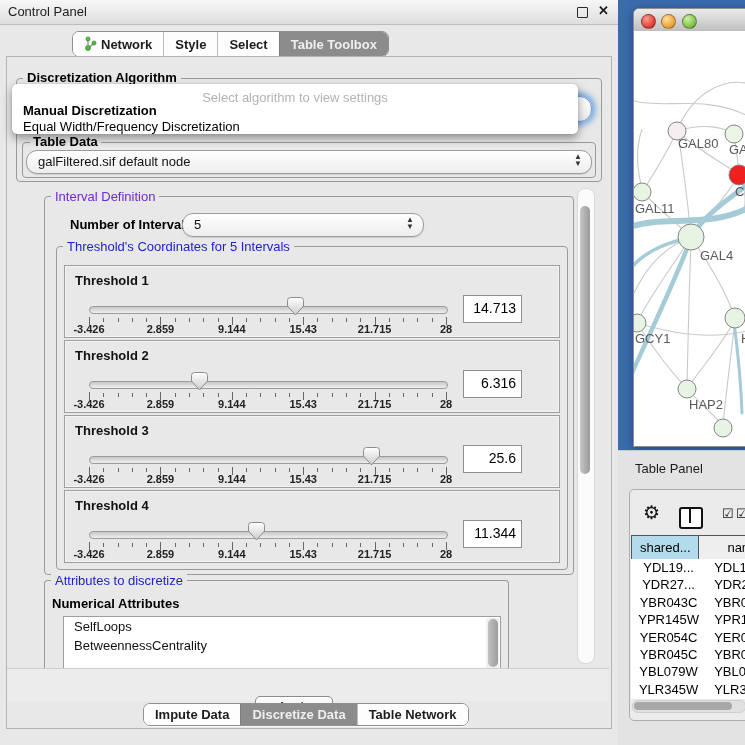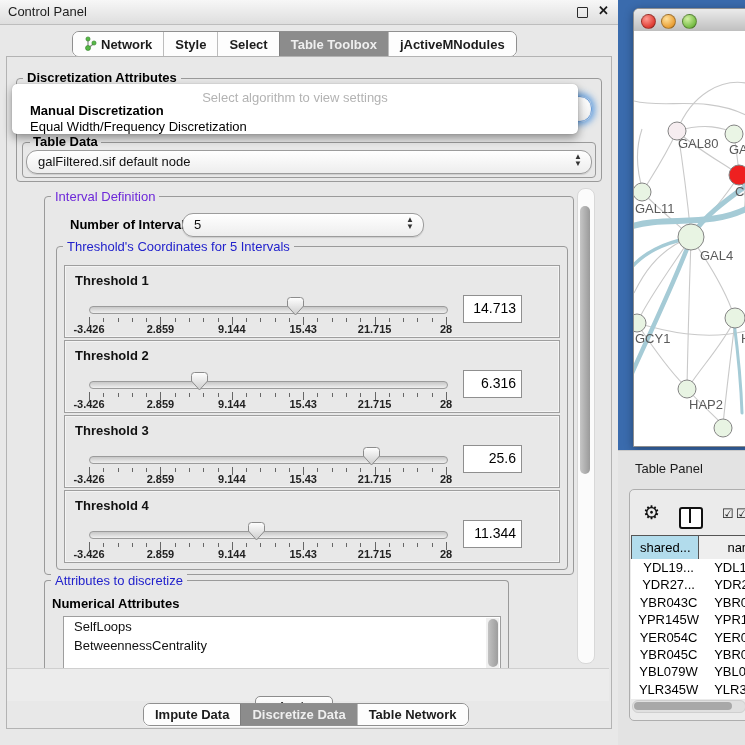--- a/index.html
+++ b/index.html
@@ -20,21 +20,21 @@
   .groupbox{border:1px solid #9a9a9a;border-radius:4px;}
   .grouptitle{position:absolute;top:-8px;left:6px;background:#e8e8e8;padding:0 4px;font-size:13px;white-space:nowrap;}
   .bold{font-weight:700;}
   .combo{background:linear-gradient(#ffffff,#ededed);border:1px solid #9c9c9c;border-radius:11px;box-shadow:0 1px 1px rgba(0,0,0,.12);}
   .combo .val{position:absolute;left:11px;top:3px;font-size:13px;color:#111;}
   .stepper{position:absolute;right:9px;top:2px;display:flex;flex-direction:column;line-height:7px;font-size:8px;color:#333;}
   .focusring{box-shadow:0 0 6px 3px rgba(86,152,222,.85), inset 0 0 1px rgba(86,152,222,.6);border-color:#6f9fd8;}
   
   .popup{left:12px;top:84px;width:566px;height:50px;background:#fff;border-radius:5px;box-shadow:0 4px 10px rgba(0,0,0,.4),0 0 1px rgba(0,0,0,.3);z-index:30;}
   .popup .hint{position:absolute;left:0;top:6px;width:100%;text-align:center;font-size:13px;color:#b3b3b3;}
-  .popup .opt{position:absolute;left:18px;font-size:13px;color:#000;white-space:nowrap;}
+  .popup .opt{position:absolute;left:11px;font-size:13px;color:#000;white-space:nowrap;}
   
   .thr-panel{left:64px;width:494px;height:71px;border:1px solid #9e9e9e;background:#e8e8e8;box-shadow:inset 0 0 0 1px #f4f4f4;}
   .thr-label{position:absolute;left:10px;top:7px;font-size:13px;font-weight:700;color:#111;}
   .track{position:absolute;left:24px;top:40px;width:357px;height:6px;border:1px solid #9b9b9b;border-radius:4px;background:linear-gradient(#c7c7c7,#efefef);}
   .tick{position:absolute;width:1px;background:#666;}
   .ticklabel{position:absolute;top:57px;transform:translateX(-50%);font-size:11px;font-weight:700;color:#222;}
   .valuebox{position:absolute;left:398px;top:29px;width:57px;height:26px;background:#fff;border:1px solid #8f8f8f;}
   .valuebox span{position:absolute;right:5px;top:4px;font-size:14px;color:#000;}
   
   .listbox{left:63px;top:616px;width:436px;height:52px;background:#fff;border:1px solid #9e9e9e;overflow:hidden;}
@@ -99,30 +99,27 @@
           </div>
           <div class="tab">
             <span>Style</span>
           </div>
           <div class="tab">
             <span>Select</span>
           </div>
           <div class="tab selected">
             <span>Table Toolbox</span>
           </div>
-          <div class="tab">
-            <span>jActiveMNodules</span>
-          </div>
         </div>
     </div>
 
     <div class="abs cp-content"></div>
 
     <div class="abs groupbox" style="left:16px;top:78px;width:584px;height:102px;">
-      <span class="grouptitle bold" style="top:-9px;">Discretization Attributes</span>
+      <span class="grouptitle bold" style="top:-9px;">Discretization Algorithm</span>
     </div>
 
     <div class="abs combo focusring" style="left:24px;top:96px;width:566px;height:24px;border-radius:12px;z-index:5;"></div>
 
     <div class="abs groupbox" style="left:22px;top:142px;width:572px;height:34px;"></div>
     <span class="abs bold" style="left:30px;top:134px;font-size:13px;background:#e8e8e8;padding:0 3px;z-index:6;">Table Data</span>
     <div class="abs combo" style="left:26px;top:150px;width:564px;height:22px;">
       <span class="val">galFiltered.sif default node</span>
       <span class="stepper">
           <span>▲</span>

